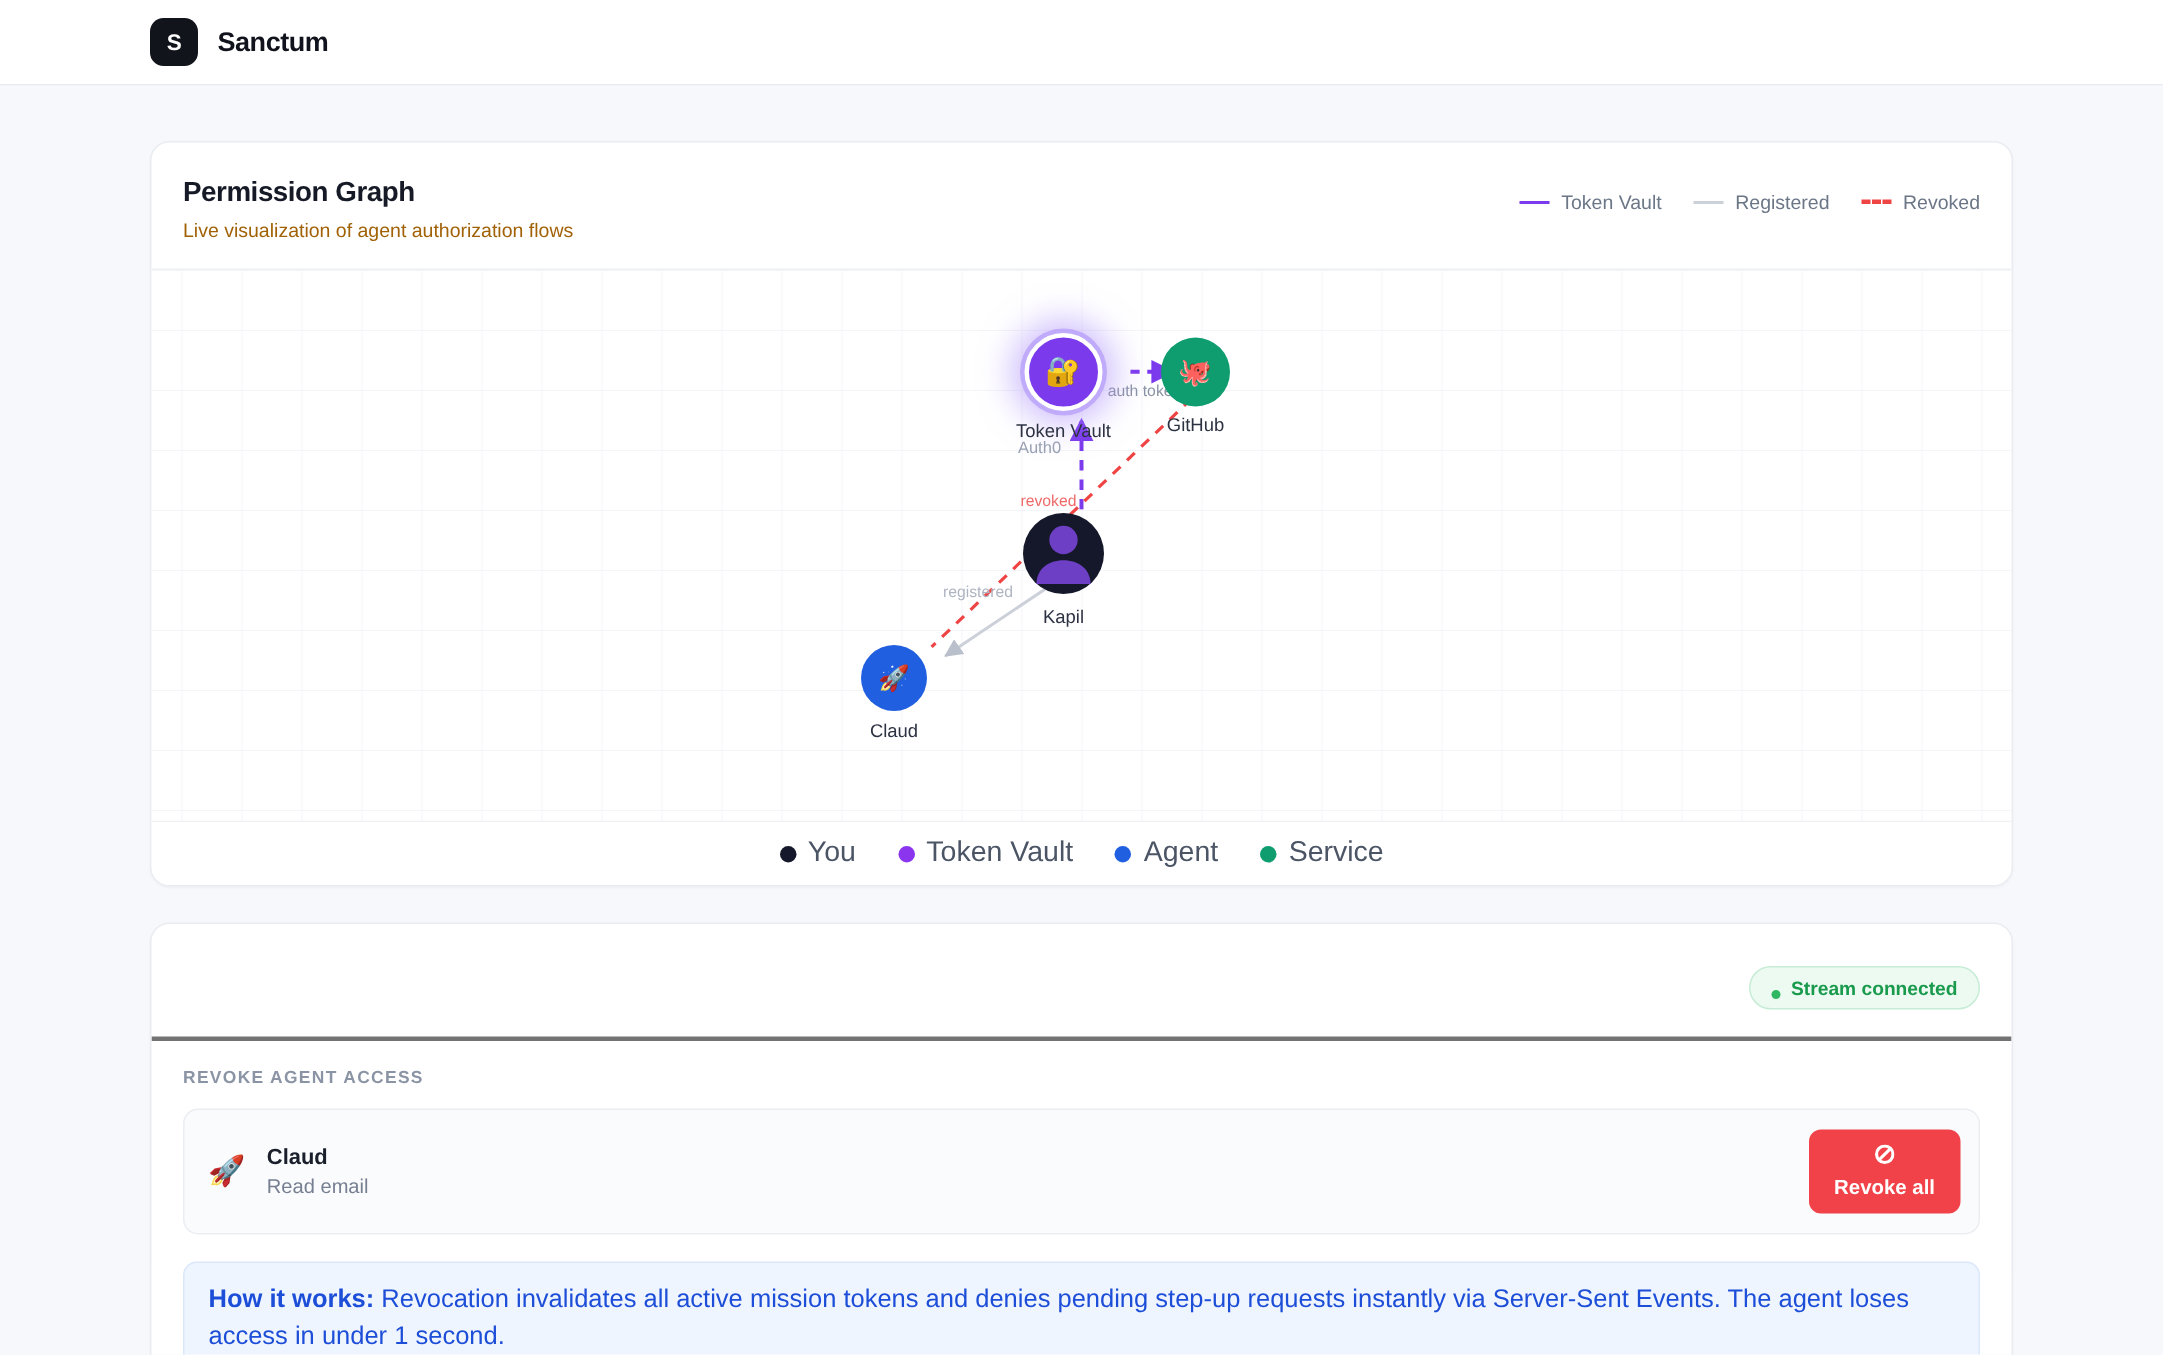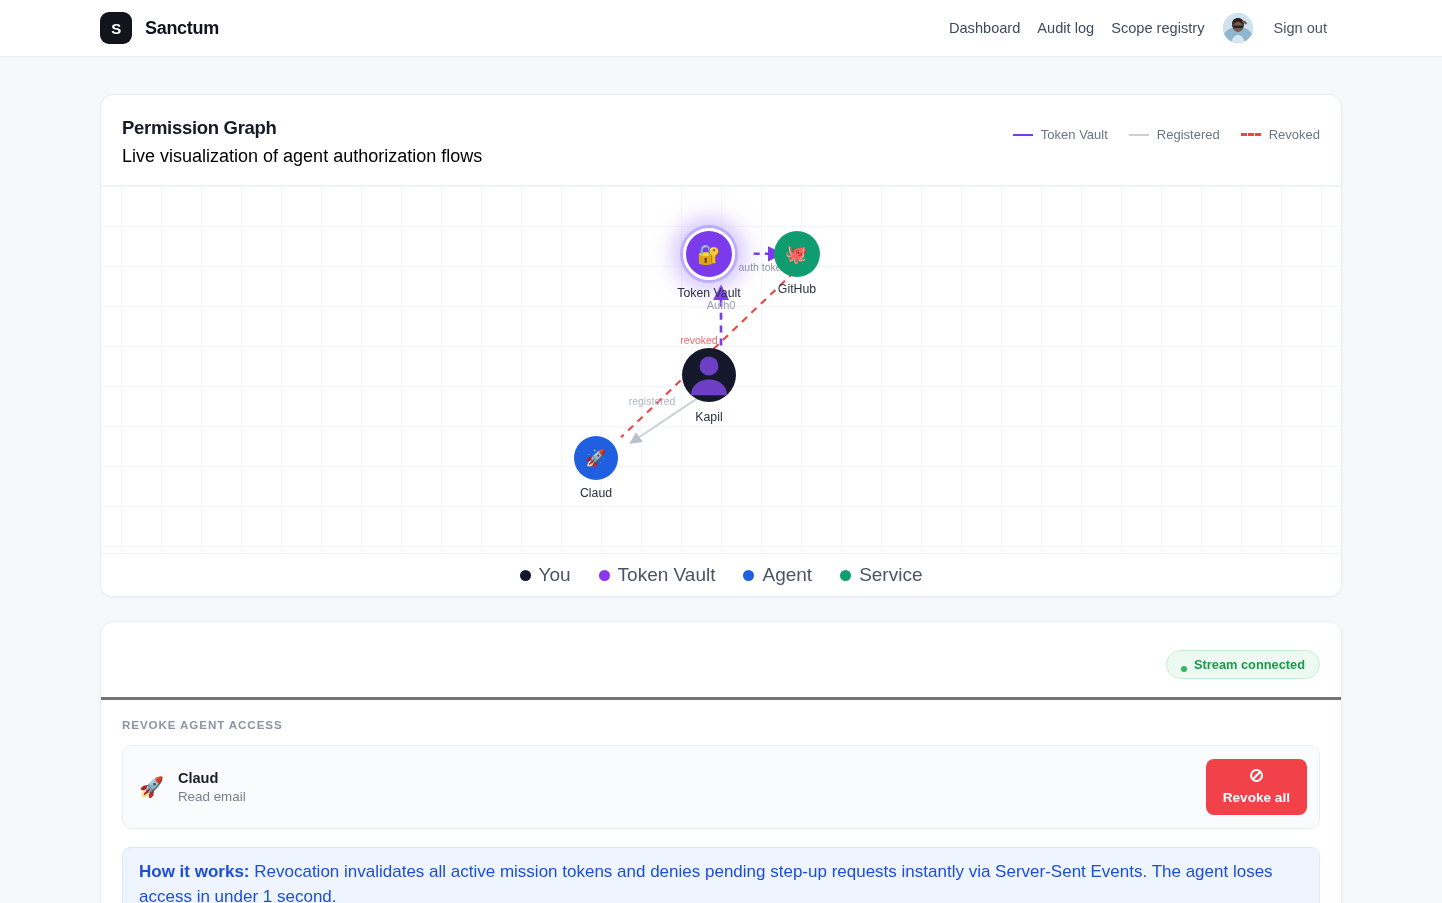--- a/index.html
+++ b/index.html
@@ -83,22 +83,22 @@
     gap: 41px;
   }
   .card-title {
     font-size: 18.5px;
     font-weight: bold;
     color: #161a26;
     letter-spacing: -0.3px;
     margin: 0 0 7px 0;
   }
   .card-sub {
-    font-size: 18px;
-    color: #000000;
+    font-size: 13px;
+    color: #a16207;
     margin: 0;
   }
 
   
   .edge-legend {
     margin-left: auto;
     display: flex;
     align-items: center;
     gap: 21px;
     padding-top: 10px;
@@ -242,38 +242,20 @@
   }
   .note b { font-weight: bold; }
 </style>
 </head>
 <body>
 
 <div class="topbar">
   <div class="brand">
     <div class="brand-mark">S</div>
     <div class="brand-name">Sanctum</div>
-  </div>
-  <div class="nav">
-    <a class="nav-link" href="#">Dashboard</a>
-    <a class="nav-link" href="#">Audit log</a>
-    <a class="nav-link" href="#">Scope registry</a>
-    <div class="avatar">
-      <svg width="30" height="30" viewBox="0 0 30 30" aria-hidden="true">
-        <rect width="30" height="30" fill="#cfe2ee"></rect>
-        <path d="M0 22c4-6 9-8 15-8s11 2 15 8v8H0z" fill="#8fb6cf"></path>
-        <path d="M8 30c1.5-6 4-8 7-8s5.5 2 7 8z" fill="#d8e6ef"></path>
-        <circle cx="15" cy="12" r="6" fill="#3b2c28"></circle>
-        <circle cx="15" cy="14" r="5" fill="#7a5a49"></circle>
-        <path d="M9 11c0-4 3-6 6-6s6 2 6 6c-2-2-4-2.5-6-2.5S11 9 9 11z" fill="#2a1f1c"></path>
-        <rect x="10" y="12.5" width="10" height="2.6" rx="1.1" fill="#1d2330"></rect>
-        <path d="M19 8c3-1 5 1 5 3l-2 .6C21.6 10 20.6 9 19 9z" fill="#7a5a49"></path>
-      </svg>
-    </div>
-    <span class="signout">Sign out</span>
   </div>
 </div>
 
 <div class="page">
 
   <div class="card">
     <div class="card-head">
       <div>
         <p class="card-title">Permission Graph</p>
         <p class="card-sub">Live visualization of agent authorization flows</p>
@@ -311,21 +293,21 @@
 
         <line x1="680" y1="86" x2="510" y2="252" stroke="#ef4444" stroke-width="2.1" stroke-dasharray="7 6"></line>
 
         <line x1="589" y1="210" x2="519" y2="258" stroke="#cbd0d9" stroke-width="2" marker-end="url(#ah-gray)"></line>
       </svg>
 
       <div class="node" style="left:608px;top:68px;width:52px;height:52px;background:#7c3aed;border:3px solid #ffffff;box-shadow:0 0 0 3px rgba(167,139,250,.55), 0 0 22px 9px rgba(167,139,250,.55);">
         <span style="font-size:19px;">🔐</span>
       </div>
       <div class="node-label" style="left:608px;top:100px;">Token Vault</div>
-      <div class="node-sublabel" style="left:620px;top:113px;">Auth0</div>
+      <div class="node-sublabel" style="left:592px;top:113px;">Auth0</div>
 
       <div class="node" style="left:696px;top:68px;width:46px;height:46px;background:#0f9d70;">
         <span style="font-size:18px;">🐙</span>
       </div>
       <div class="node-label" style="left:696px;top:96px;">GitHub</div>
 
       <div class="node" style="left:608px;top:189px;width:54px;height:54px;background:#15182a;">
         <svg width="22" height="22" viewBox="0 0 24 24">
           <circle cx="12" cy="8" r="4.2" fill="#6d3fc4"></circle>
           <path d="M4 21c0-4.4 3.6-7 8-7s8 2.6 8 7z" fill="#6d3fc4"></path>

